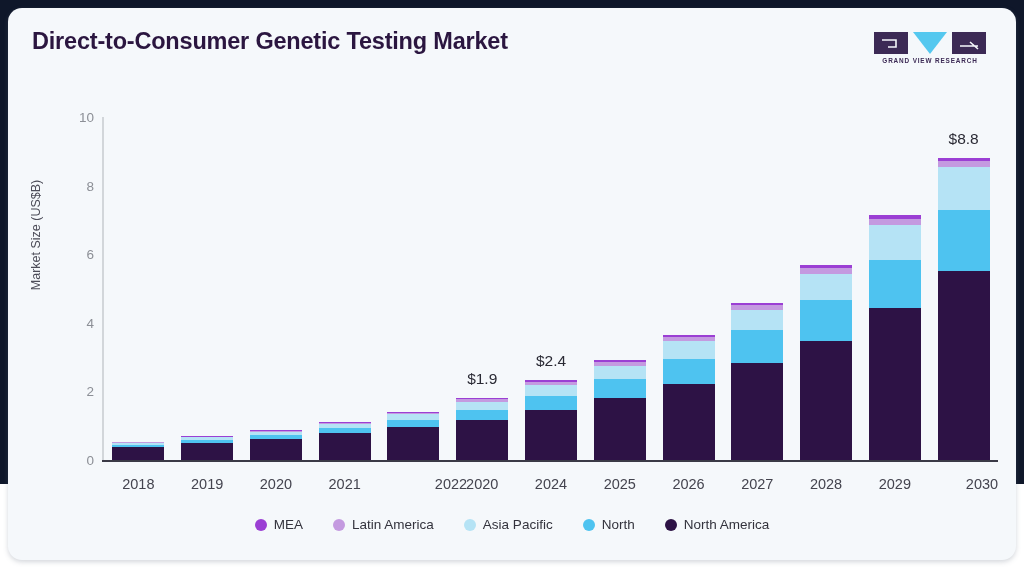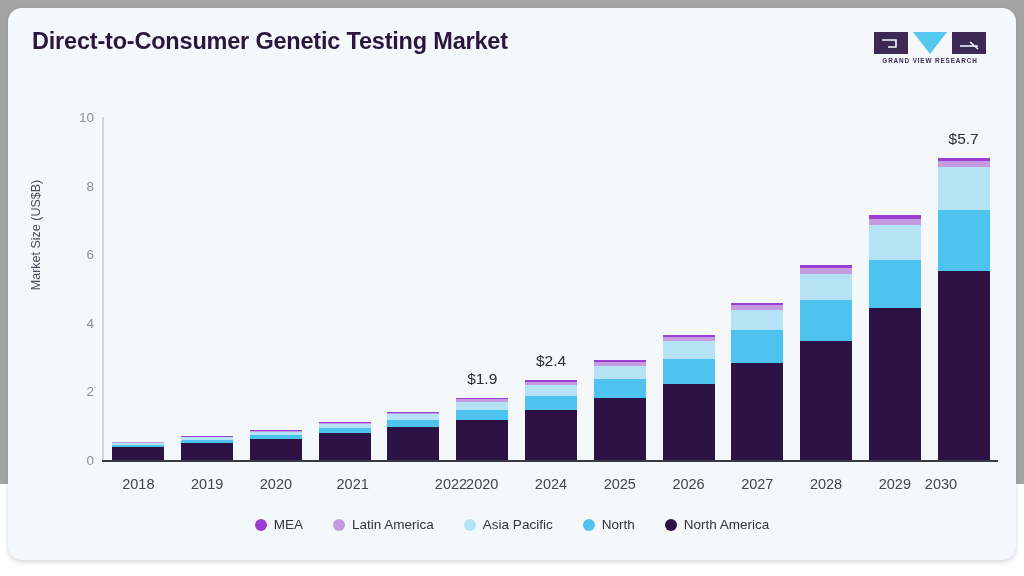--- a/index.html
+++ b/index.html
@@ -8,21 +8,21 @@
     width: 1024px;
     height: 576px;
     background: #ffffff;
     font-family: "Liberation Sans", sans-serif;
     overflow: hidden;
   }
   #root {
     position: relative;
     width: 1024px;
     height: 484px;
-    background: #a3a3a3;
+    background: #0f172a;
   }
   .card {
     position: absolute;
     left: 8px;
     top: 8px;
     width: 1008px;
     height: 552px;
     background: #f5f8fb;
     border-radius: 14px;
     box-shadow: 0 2px 5px rgba(100,110,130,0.28);
@@ -292,35 +292,35 @@
             <div class="seg" style="height: 5.831px; background: rgb(196, 154, 224);"></div>
             <div class="seg" style="height: 42.875px; background: rgb(181, 227, 245);"></div>
             <div class="seg" style="height: 61.74px; background: rgb(78, 195, 240);"></div>
             <div class="seg" style="height: 188.65px; background: rgb(45, 18, 69);"></div>
           </div>
         </div>
       <div id="xticks">
           <div class="xtick" style="left: 130.385px;">2018</div>
           <div class="xtick" style="left: 199.154px;">2019</div>
           <div class="xtick" style="left: 267.923px;">2020</div>
-          <div class="xtick" style="left: 336.692px; margin-left: 8px;">2021</div>
+          <div class="xtick" style="left: 336.692px;">2021</div>
           <div class="xtick" style="left: 421px; margin-left: 22px;">2022</div>
           <div class="xtick" style="left: 474.231px;">2020</div>
           <div class="xtick" style="left: 543px;">2024</div>
           <div class="xtick" style="left: 611.769px;">2025</div>
           <div class="xtick" style="left: 680.538px;">2026</div>
           <div class="xtick" style="left: 749.308px;">2027</div>
           <div class="xtick" style="left: 818.077px;">2028</div>
           <div class="xtick" style="left: 886.846px;">2029</div>
-          <div class="xtick" style="left: 933px;">2030</div>
+          <div class="xtick" style="left: 974px;">2030</div>
         </div>
       <div id="labels">
           <div class="datalabel" style="left: 474.231px; top: 361.917px;">$1.9</div>
           <div class="datalabel" style="left: 543px; top: 344.081px;">$2.4</div>
-          <div class="datalabel" style="left: 955.615px; top: 122.16px;">$5.7</div>
+          <div class="datalabel" style="left: 955.615px; top: 122.16px;">$8.8</div>
         </div>
     </div>
 
     <div class="legend" id="legend">
         <div class="legend-item">
           <span class="legend-dot" style="background: rgb(155, 63, 212);"></span>
           <span class="legend-label">MEA</span>
         </div>
         <div class="legend-item">
           <span class="legend-dot" style="background: rgb(196, 154, 224);"></span>

